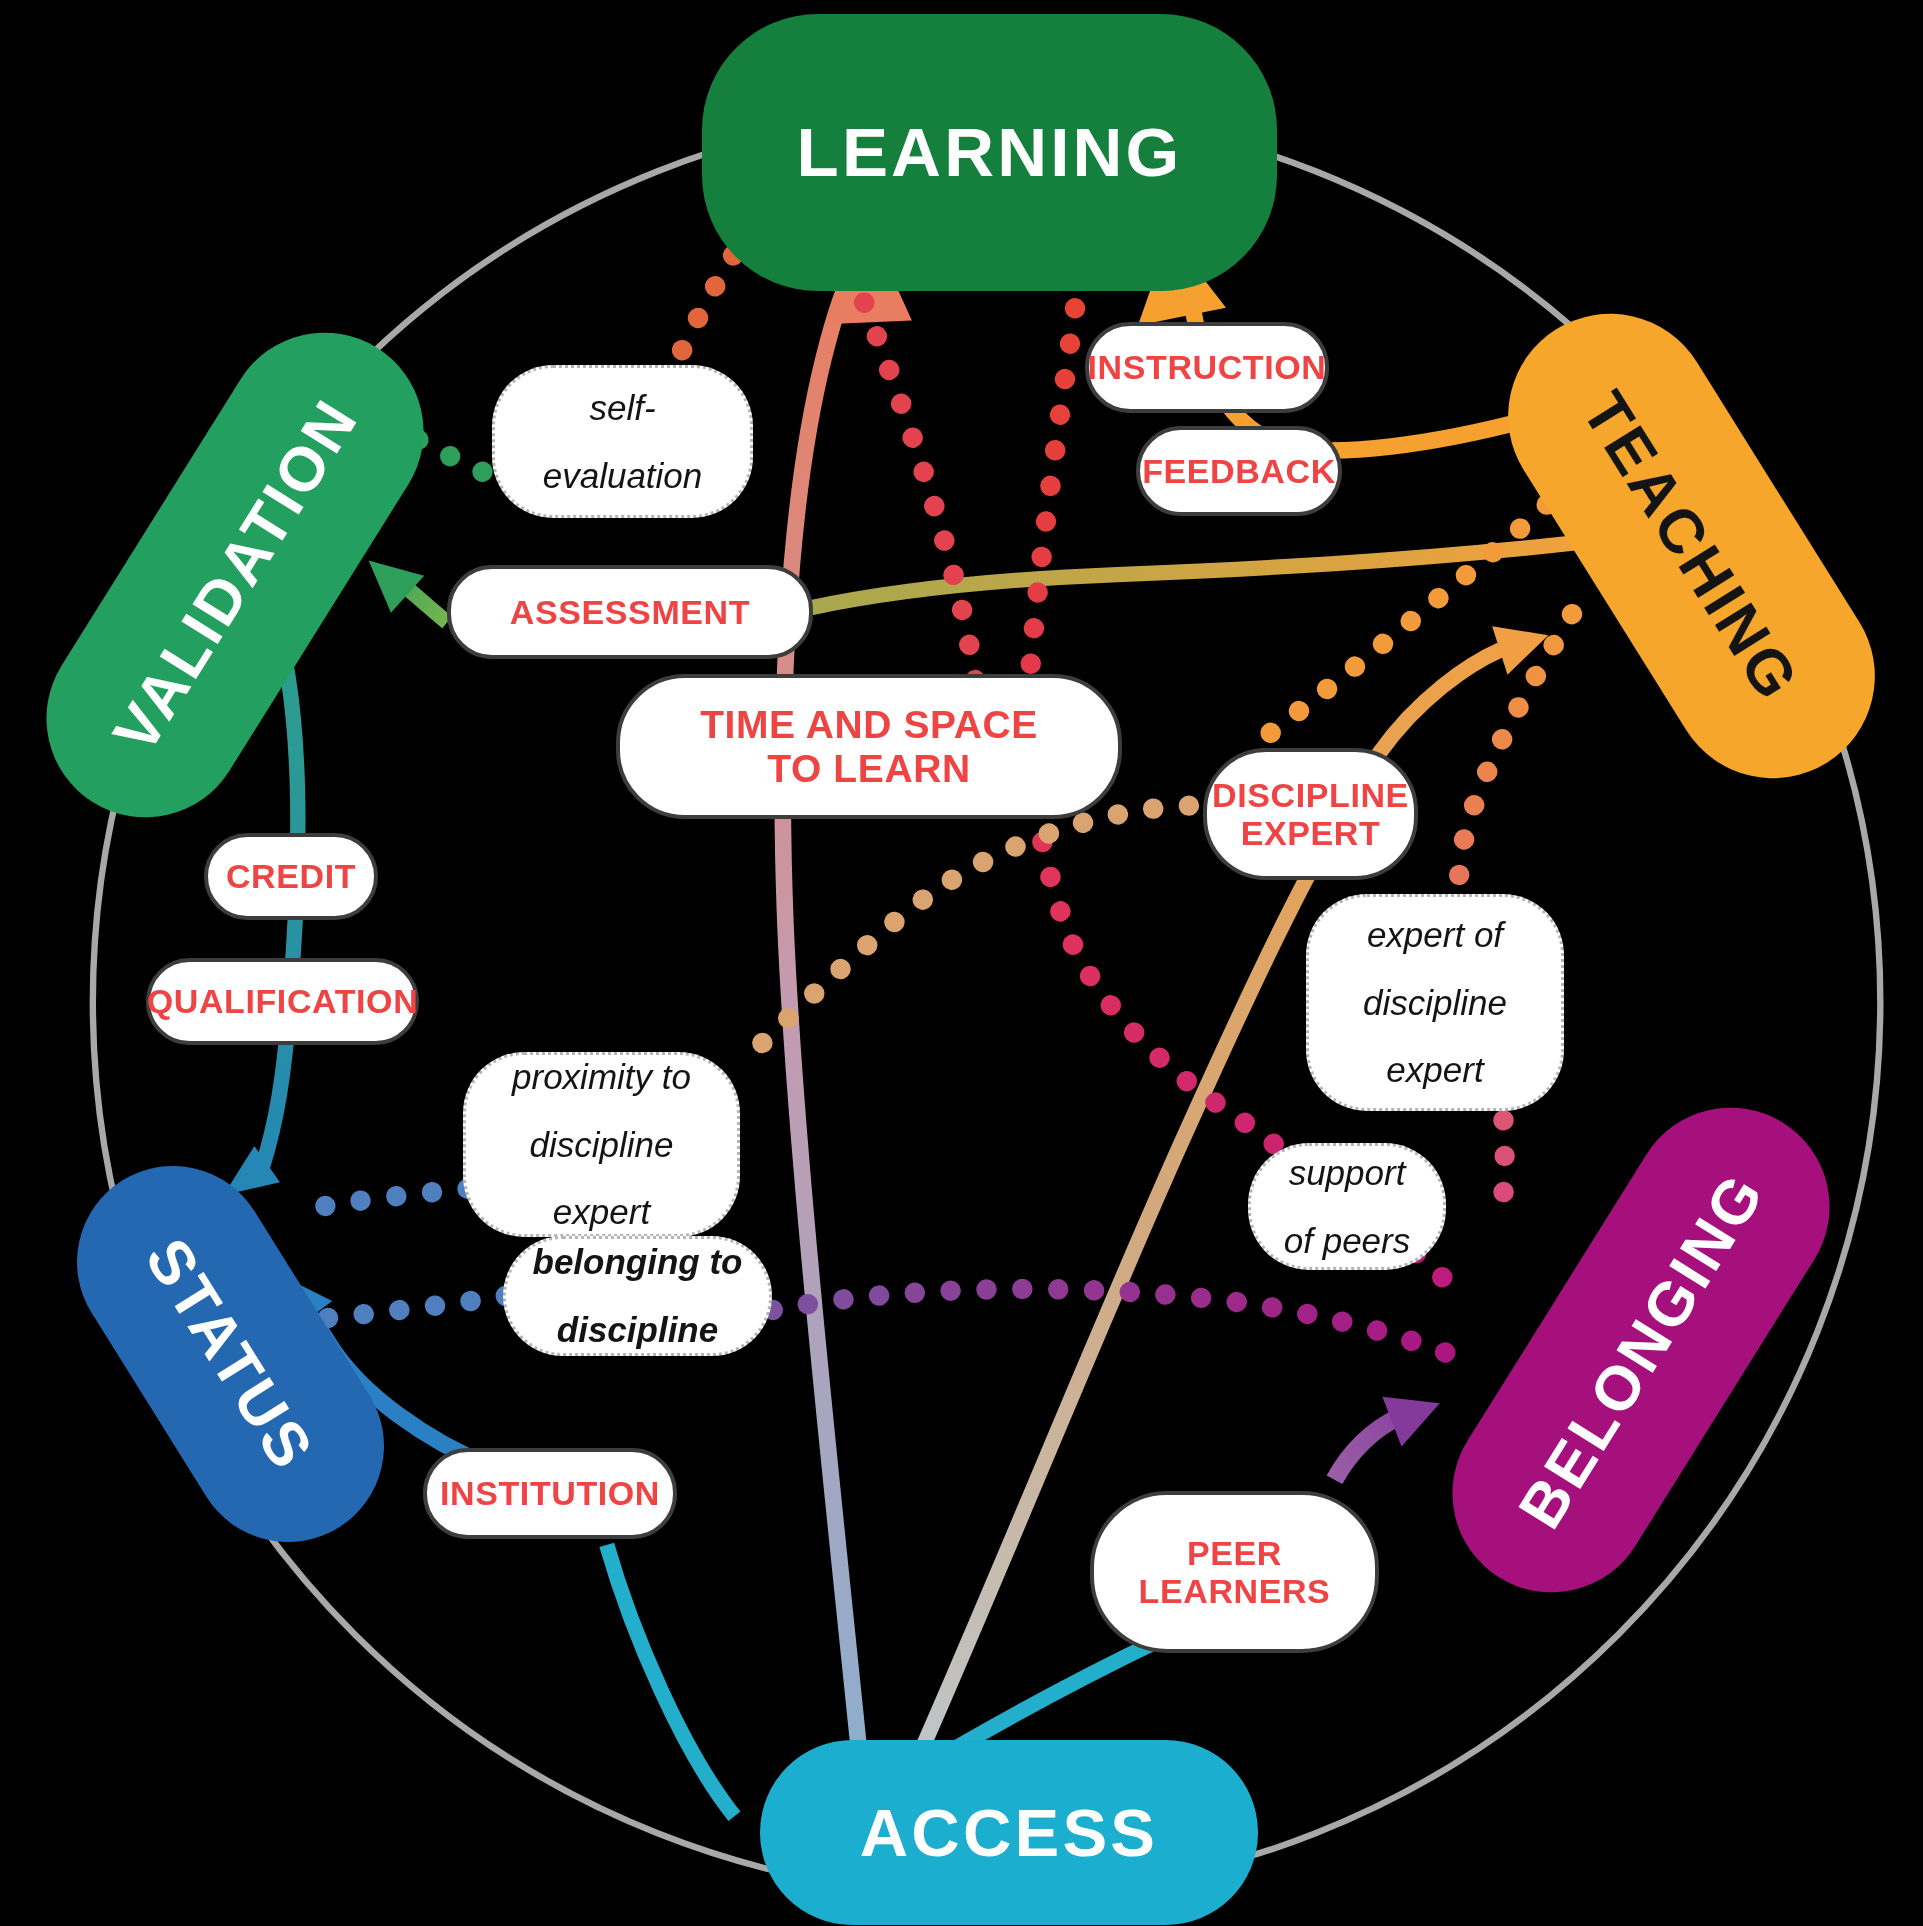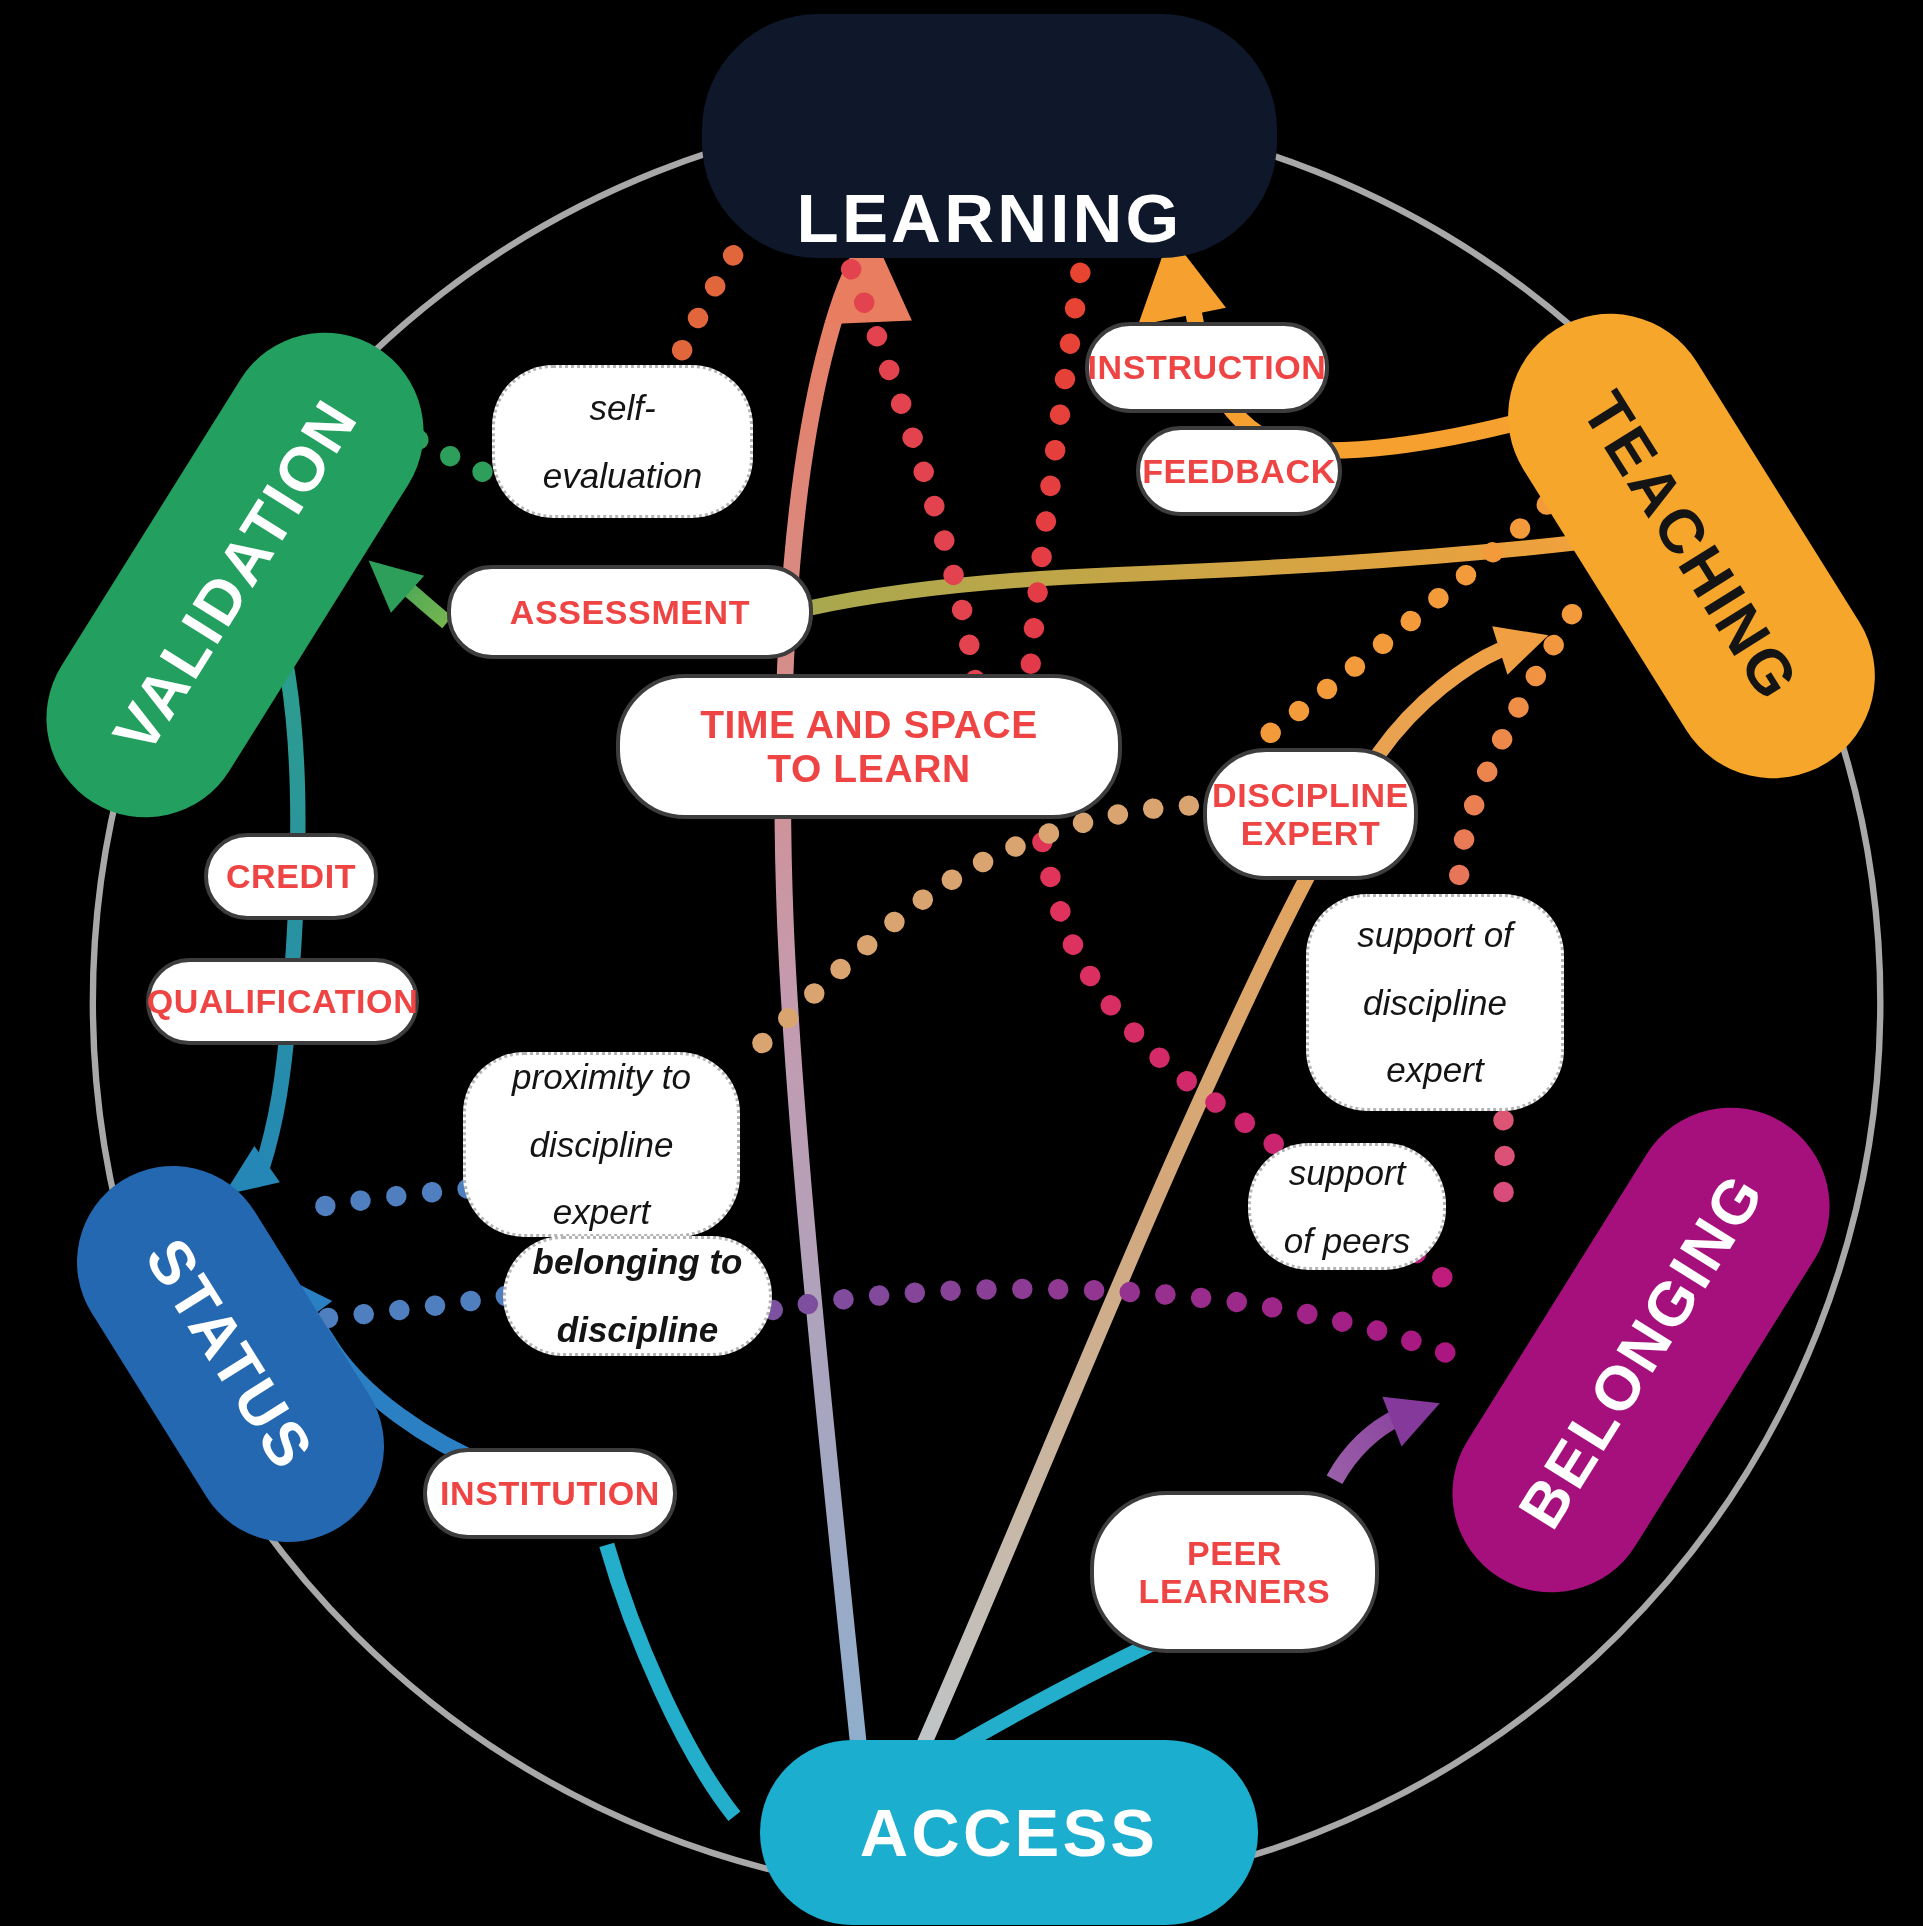--- a/index.html
+++ b/index.html
@@ -100,21 +100,21 @@
     <path d="M1312,370 C1390,560 1470,790 1510,970 C1530,1065 1538,1140 1540,1205" fill="none" stroke="#E2434F" stroke-width="32" stroke-linecap="round" stroke-dasharray="0.1 56"></path>
     <path d="M1700,372 C1672,560 1630,850 1615,1030 C1602,1185 1628,1335 1668,1450 C1710,1565 1815,1668 1915,1735 C2000,1792 2125,1892 2205,1952 C2245,1985 2272,2012 2292,2040" fill="none" stroke="url(#gDotLB)" stroke-width="32" stroke-linecap="round" stroke-dasharray="0.1 56"></path>
     <path d="M1990,1148 C2090,1072 2220,965 2315,885 C2365,843 2420,793 2458,758" fill="none" stroke="#F39B3B" stroke-width="32" stroke-linecap="round" stroke-dasharray="0.1 56"></path>
     <path d="M1862,1262 C1715,1268 1565,1325 1465,1395 C1385,1450 1275,1555 1172,1655" fill="none" stroke="#D9A470" stroke-width="32" stroke-linecap="round" stroke-dasharray="0.1 56"></path>
     <path d="M732,1862 C650,1870 555,1880 482,1894" fill="none" stroke="#4F7FBE" stroke-width="32" stroke-linecap="round" stroke-dasharray="0.1 56"></path>
     <path d="M792,2030 C700,2044 595,2056 500,2066" fill="none" stroke="#4F7FBE" stroke-width="32" stroke-linecap="round" stroke-dasharray="0.1 56"></path>
     <path d="M1210,2052 C1450,2008 1740,2012 1955,2042 C2090,2062 2205,2095 2288,2128" fill="none" stroke="url(#gDotBelt)" stroke-width="32" stroke-linecap="round" stroke-dasharray="0.1 56"></path>
     <path d="M2462,962 C2395,1075 2330,1185 2298,1295 C2268,1400 2292,1520 2330,1625 C2360,1710 2360,1815 2352,1908" fill="none" stroke="url(#gDotTB)" stroke-width="32" stroke-linecap="round" stroke-dasharray="0.1 56"></path>
   </svg>
 
-  <div class="node" style="left: 702px; top: 14px; width: 575px; height: 244px; border-radius: 116px; font-size: 69px; background-color: #0f172a; align-items: flex-end;">
+  <div class="node" style="left: 702px; top: 14px; width: 575px; height: 277px; border-radius: 116px; font-size: 69px; background-color: #15803d;">
     <span class="nlabel">LEARNING</span>
   </div>
 
   <div class="node" style="left: 1436px; top: 444px; width: 511px; height: 204px; border-radius: 102px; font-size: 62px; color: rgb(20, 20, 20); transform: rotate(58deg); background-color: rgb(245, 166, 43);">
     <span class="nlabel">TEACHING</span>
   </div>
 
   <div class="node" style="left: -33px; top: 476px; width: 536px; height: 198px; border-radius: 99px; font-size: 62px; transform: rotate(-58deg); background-color: rgb(35, 160, 95);">
     <span class="nlabel">VALIDATION</span>
   </div>
@@ -169,21 +169,21 @@
   <div class="note" style="left:463px;top:1052px;width:271px;height:179px;">
     <span>proximity to</span>
     <span>discipline</span>
     <span>expert</span>
   </div>
   <div class="note" style="left:503px;top:1236px;width:263px;height:114px;font-weight:bold;">
     <span>belonging to</span>
     <span>discipline</span>
   </div>
   <div class="note" style="left:1306px;top:894px;width:252px;height:211px;">
-    <span>support of</span>
+    <span>expert of</span>
     <span>discipline</span>
     <span>expert</span>
   </div>
   <div class="note" style="left:1248px;top:1143px;width:192px;height:121px;">
     <span>support</span>
     <span>of peers</span>
   </div>
 
 </div>
 

